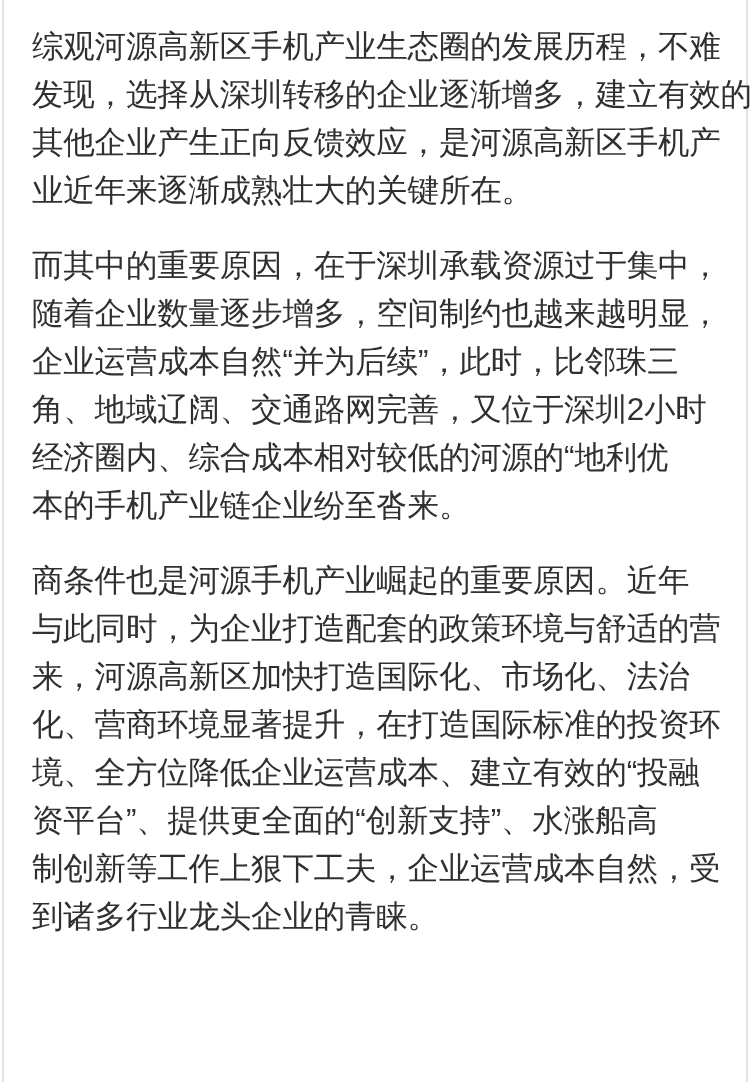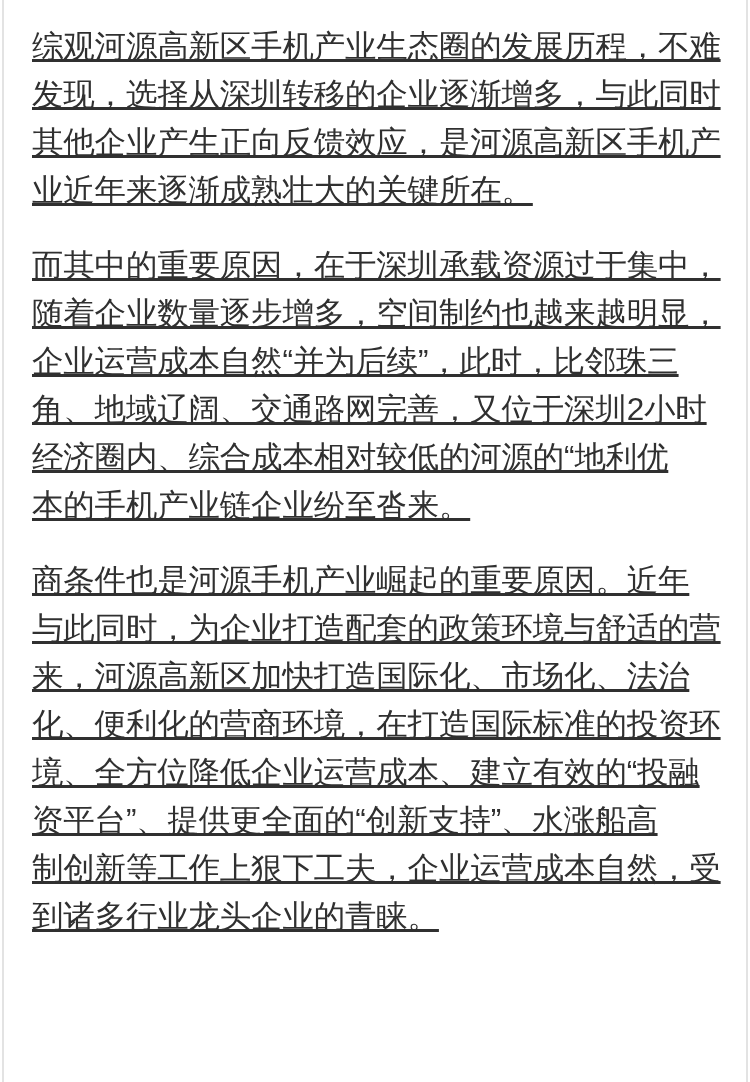--- a/index.html
+++ b/index.html
@@ -26,51 +26,51 @@
   .article {
     position: absolute;
     top: 22px;
     left: 32px;
     right: 22px;
     color: #303030;
     font-size: 31.5px;
     line-height: 48px;
     font-weight: 400;
   }
-  .para { margin: 0; text-decoration: underline; }
+  .para { margin: 0; }
   .para + .para { margin-top: 27px; }
   .text-line {
     white-space: nowrap;
     letter-spacing: -0.2px;
   }
 </style>
 </head>
 <body>
 
 <div class="edge-line left"></div>
 <div class="edge-line right"></div>
 
 <div class="article">
     <div class="para">
       <div class="text-line">综观河源高新区手机产业生态圈的发展历程，不难</div>
-      <div class="text-line">发现，选择从深圳转移的企业逐渐增多，与此同时</div>
+      <div class="text-line">发现，选择从深圳转移的企业逐渐增多，建立有效的</div>
       <div class="text-line">其他企业产生正向反馈效应，是河源高新区手机产</div>
       <div class="text-line">业近年来逐渐成熟壮大的关键所在。</div>
     </div>
     <div class="para">
       <div class="text-line">而其中的重要原因，在于深圳承载资源过于集中，</div>
       <div class="text-line">随着企业数量逐步增多，空间制约也越来越明显，</div>
       <div class="text-line">企业运营成本自然“并为后续”，此时，比邻珠三</div>
       <div class="text-line">角、地域辽阔、交通路网完善，又位于深圳2小时</div>
       <div class="text-line">经济圈内、综合成本相对较低的河源的“地利优</div>
       <div class="text-line">本的手机产业链企业纷至沓来。</div>
     </div>
     <div class="para">
       <div class="text-line">商条件也是河源手机产业崛起的重要原因。近年</div>
       <div class="text-line">与此同时，为企业打造配套的政策环境与舒适的营</div>
       <div class="text-line">来，河源高新区加快打造国际化、市场化、法治</div>
-      <div class="text-line">化、便利化的营商环境，在打造国际标准的投资环</div>
+      <div class="text-line">化、营商环境显著提升，在打造国际标准的投资环</div>
       <div class="text-line">境、全方位降低企业运营成本、建立有效的“投融</div>
       <div class="text-line">资平台”、提供更全面的“创新支持”、水涨船高</div>
       <div class="text-line">制创新等工作上狠下工夫，企业运营成本自然，受</div>
       <div class="text-line">到诸多行业龙头企业的青睐。</div>
     </div>
   </div>
 
 </body></html>

